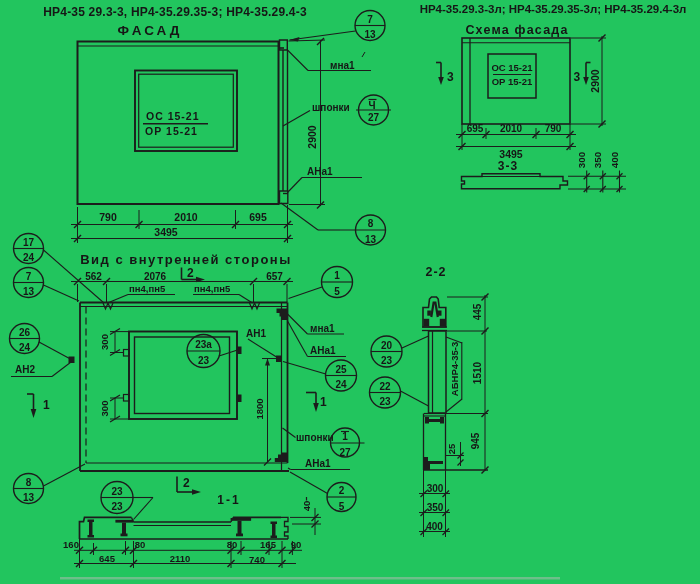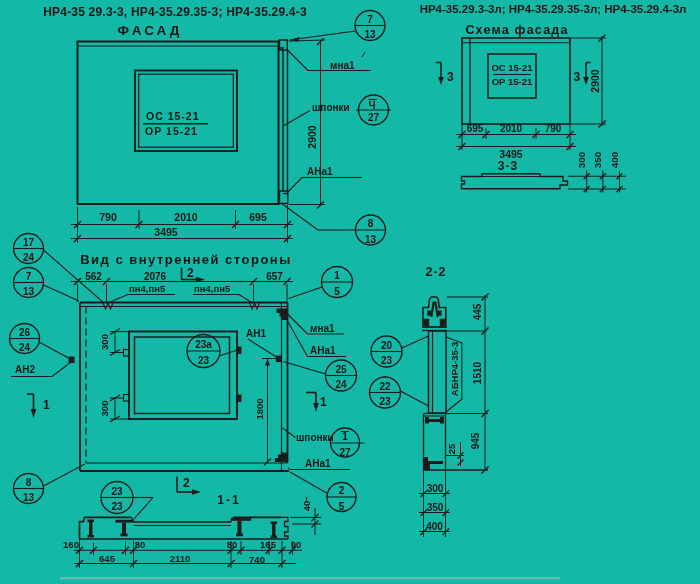--- a/index.html
+++ b/index.html
@@ -1,16 +1,16 @@
 <!DOCTYPE html>
 <html><head>
 <meta charset="utf-8">
 <style>
 html,body{margin:0;padding:0;background:#fff;}
-#page{width:700px;height:584px;position:relative;background:#14b8a6;overflow:hidden;}
+#page{width:700px;height:584px;position:relative;background:#22c55e;overflow:hidden;}
 svg{position:absolute;top:0;left:0;}
 text{font-family:"Liberation Sans",sans-serif;font-weight:bold;fill:#161616;}
 .ln{stroke:#1c1c1c;fill:none;}
 </style>
 </head>
 <body>
 <div id="page">
 <svg width="700" height="584" viewBox="0 0 700 584">
 
 <g id="facade">

